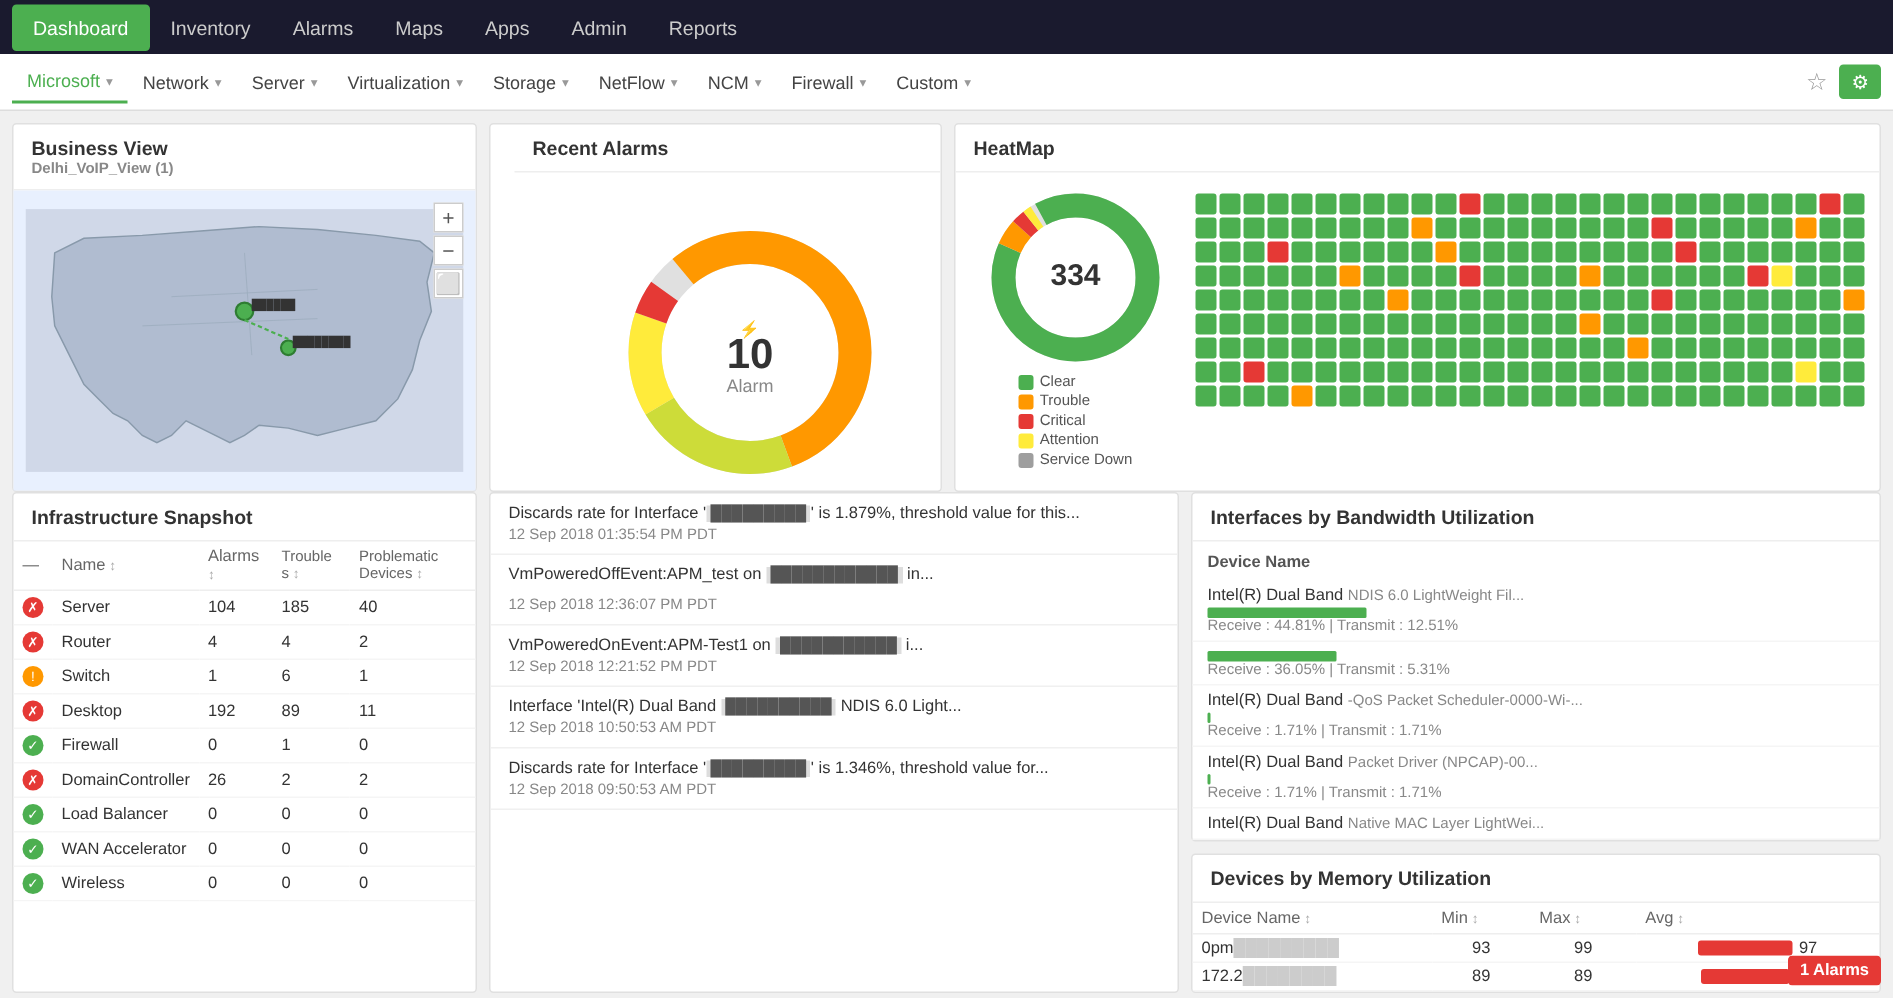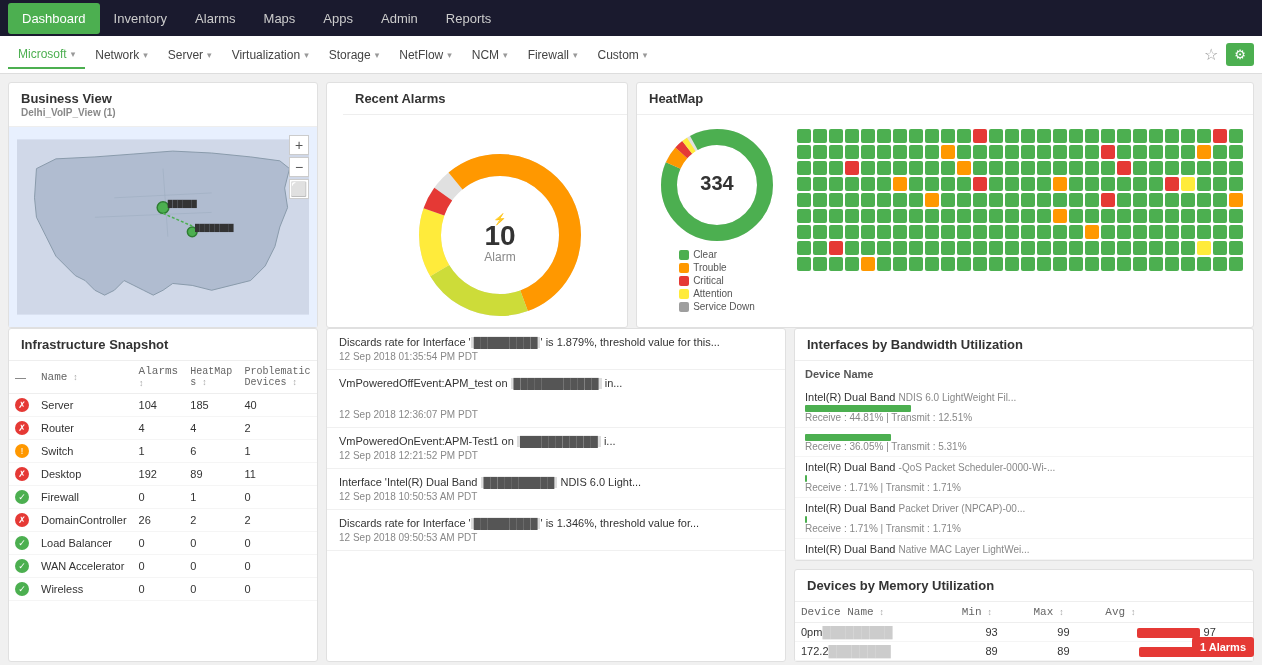--- a/index.html
+++ b/index.html
@@ -47,21 +47,21 @@
     .section-row1 { display: grid; grid-template-columns: 310px 1fr 1fr; gap: 8px; padding: 8px 8px 0; }
 
     
     .donut-wrap { position: relative; width: 150px; height: 150px; }
 
     
     .mem-table { width: 100%; border-collapse: collapse; font-size: 11px; }
     .mem-table th { padding: 4px 6px; color: #666; font-weight: normal; text-align: left; border-bottom: 1px solid #eee; }
     .mem-table td { padding: 3px 6px; border-bottom: 1px solid #f5f5f5; }
 
-    .col-sort { cursor: pointer; font-family: Liberation Mono, monospace; }
+    .col-sort { cursor: pointer; }
     .col-sort::after { content: ' ↕'; font-size: 9px; color: #aaa; }
 
     
     .us-map { width: 100%; height: 100%; }
 
     .biz-subtitle { font-size: 10px; color: #888; margin-top: 1px; }
   </style>
 </head>
 <body>
 
@@ -480,21 +480,21 @@
 
     <div class="card">
       <div class="card-header">Infrastructure Snapshot</div>
       <div style="overflow-x:auto;">
         <table class="infra-table">
           <thead>
             <tr>
               <th>—</th>
               <th class="col-sort">Name</th>
               <th class="col-sort">Alarms</th>
-              <th class="col-sort" style="font-size:10px;">HeatMap s</th>
+              <th class="col-sort" style="font-size:10px;">Trouble s</th>
               <th class="col-sort" style="font-size:10px;">Problematic Devices</th>
             </tr>
           </thead>
           <tbody id="infra-tbody">
           <tr>
     <td>
       <span style="display:inline-flex;align-items:center;justify-content:center;width:14px;height:14px;border-radius:50%;background:#e53935;color:#fff;font-size:9px;">✗</span>
     </td>
     <td>Server</td>
     <td>104</td>
@@ -580,21 +580,21 @@
 
     <div class="card">
       <div class="alarm-list" id="alarm-list">
           <div style="padding: 7px 12px; border-bottom: 1px solid rgb(240, 240, 240); cursor: pointer;">
     <div style="font-size:11px;color:#333;margin-bottom:3px;">
       Discards rate for Interface '<span style="background:#ddd;color:#555;font-size:10px;padding:0 3px;">█████████</span>' is 1.879%, threshold value for this...
     </div>
     <div style="font-size:10px;color:#888;">12 Sep 2018 01:35:54 PM PDT</div>
   </div>
           <div style="padding: 7px 12px; border-bottom: 1px solid rgb(240, 240, 240); cursor: pointer;">
-    <div style="font-size:11px;color:#333;margin-bottom:20px;">
+    <div style="font-size:11px;color:#333;margin-bottom:9px;">
       VmPoweredOffEvent:APM_test on <span style="background:#ddd;color:#555;font-size:10px;padding:0 3px;">████████████</span> in...
     </div>
     <div style="font-size:10px;color:#888;">12 Sep 2018 12:36:07 PM PDT</div>
   </div>
           <div style="padding: 7px 12px; border-bottom: 1px solid rgb(240, 240, 240); cursor: pointer;">
     <div style="font-size:11px;color:#333;margin-bottom:3px;">
       VmPoweredOnEvent:APM-Test1 on <span style="background:#ddd;color:#555;font-size:10px;padding:0 3px;">███████████</span> i...
     </div>
     <div style="font-size:10px;color:#888;">12 Sep 2018 12:21:52 PM PDT</div>
   </div>

